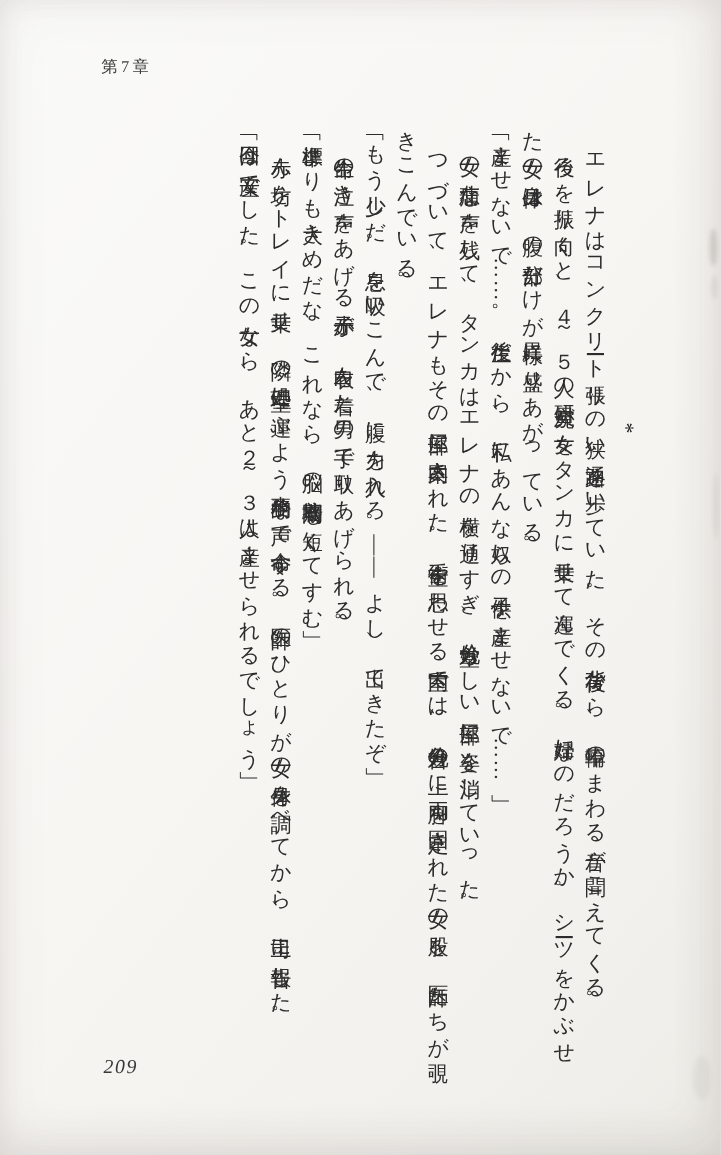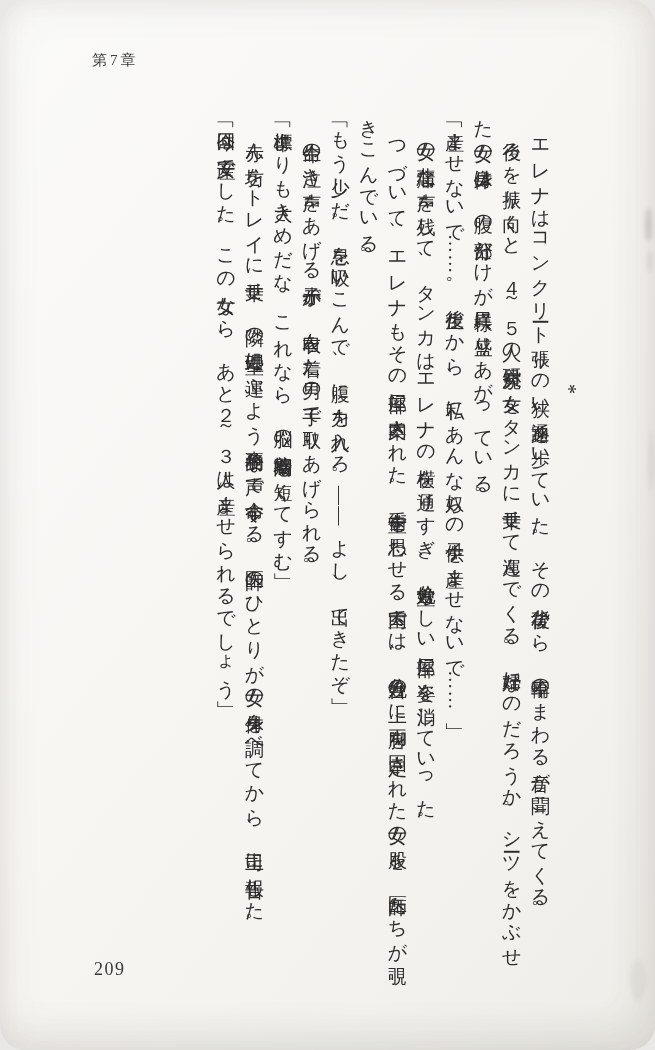--- a/index.html
+++ b/index.html
@@ -11,21 +11,20 @@
     position: relative;
     width: 655px;
     height: 1050px;
     overflow: hidden;
     background: linear-gradient(128deg, #fafaf8 0%, #f7f6f3 45%, #f2f1ed 80%, #edece7 100%);
     box-shadow:
       inset 0 0 50px rgba(95, 90, 78, 0.07),
       inset -10px -16px 38px rgba(95, 90, 78, 0.09),
       inset 4px 4px 18px rgba(110, 105, 95, 0.05);
     font-family: "Liberation Serif", "DejaVu Serif", serif;
-    border-radius: 25px;
   }
   .chapter-header {
     position: absolute;
     left: 92px;
     top: 51px;
     font-size: 15px;
     letter-spacing: 3px;
     color: #3d3d3d;
   }
   .text-block {
@@ -55,20 +54,21 @@
     padding-top: 277px;   
     letter-spacing: 0;
     font-size: 20px;
     color: #242424;
   }
   .page-number {
     position: absolute;
     left: 94px;
     top: 959px;
     font-size: 18px;
+    font-style: italic;
     letter-spacing: 1.5px;
     color: #383838;
   }
   
   .smudge {
     position: absolute;
     border-radius: 50%;
     filter: blur(2px);
     pointer-events: none;
   }

